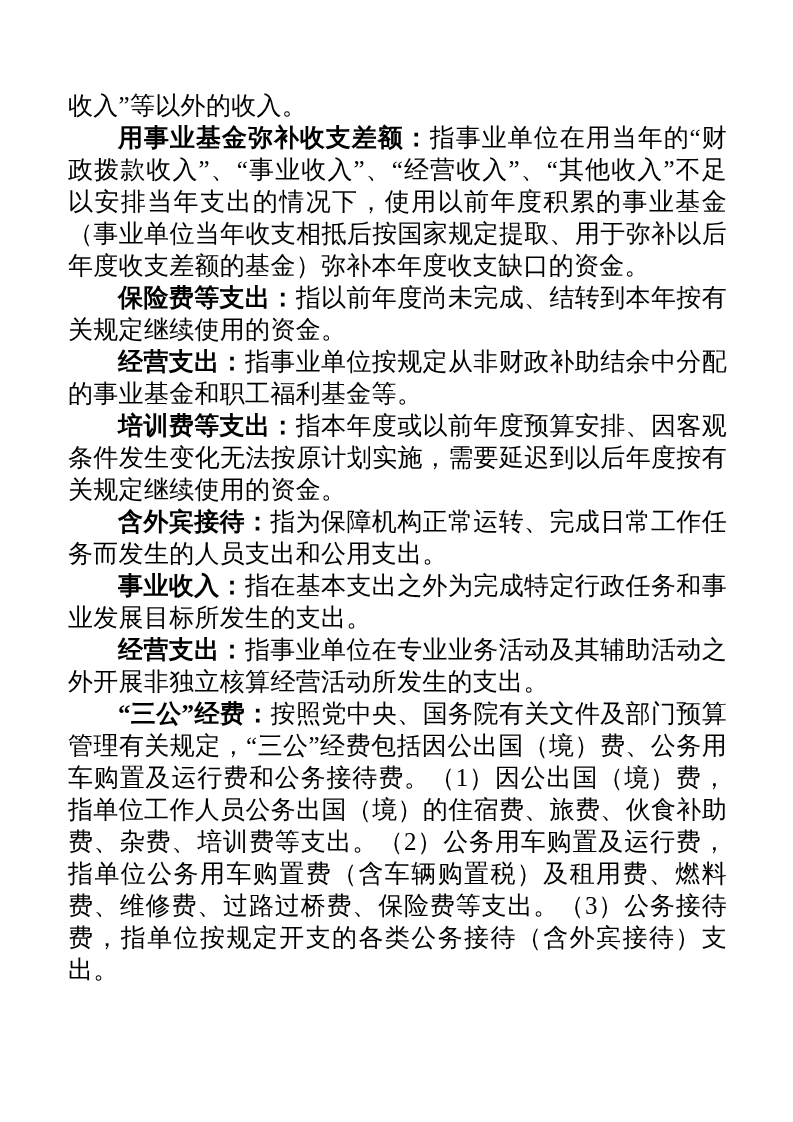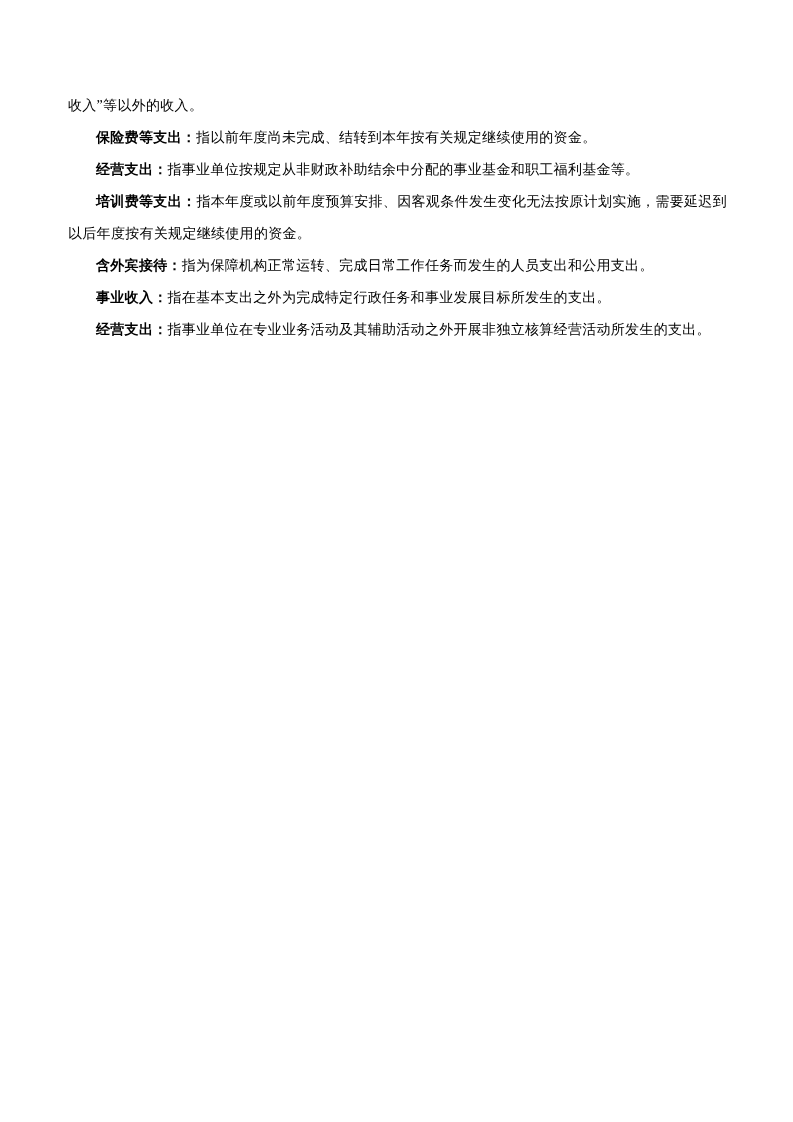--- a/index.html
+++ b/index.html
@@ -15,21 +15,21 @@
     width: 793px;
     height: 1122px;
     background: #ffffff;
     padding: 90px 66px 0 68px;
     overflow: hidden;
   }
   .content {
     width: 100%;
   }
   .para {
-    font-size: 14px;
+    font-size: 25px;
     line-height: 32px;
     text-align: justify;
     text-justify: inter-character;
     text-indent: 2em;
     letter-spacing: 0.3px;
     color: #000000;
   }
   .para.no-indent {
     text-indent: 0;
   }
@@ -38,29 +38,31 @@
   }
 </style>
 </head>
 <body>
 
 <div class="page">
   <div class="content">
 
     <p class="para no-indent"><span class="term"></span><span class="body-text">收入”等以外的收入。</span></p>
 
+    <p class="para"><span class="term">用事业基金弥补收支差额：</span><span class="body-text">指事业单位在用当年的“财政拨款收入”、“事业收入”、“经营收入”、“其他收入”不足以安排当年支出的情况下，使用以前年度积累的事业基金（事业单位当年收支相抵后按国家规定提取、用于弥补以后年度收支差额的基金）弥补本年度收支缺口的资金。</span></p>
 
     <p class="para"><span class="term">保险费等支出：</span><span class="body-text">指以前年度尚未完成、结转到本年按有关规定继续使用的资金。</span></p>
 
     <p class="para"><span class="term">经营支出：</span><span class="body-text">指事业单位按规定从非财政补助结余中分配的事业基金和职工福利基金等。</span></p>
 
     <p class="para"><span class="term">培训费等支出：</span><span class="body-text">指本年度或以前年度预算安排、因客观条件发生变化无法按原计划实施，需要延迟到以后年度按有关规定继续使用的资金。</span></p>
 
     <p class="para"><span class="term">含外宾接待：</span><span class="body-text">指为保障机构正常运转、完成日常工作任务而发生的人员支出和公用支出。</span></p>
 
     <p class="para"><span class="term">事业收入：</span><span class="body-text">指在基本支出之外为完成特定行政任务和事业发展目标所发生的支出。</span></p>
 
     <p class="para"><span class="term">经营支出：</span><span class="body-text">指事业单位在专业业务活动及其辅助活动之外开展非独立核算经营活动所发生的支出。</span></p>
 
+    <p class="para"><span class="term">“三公”经费：</span><span class="body-text">按照党中央、国务院有关文件及部门预算管理有关规定，“三公”经费包括因公出国（境）费、公务用车购置及运行费和公务接待费。（1）因公出国（境）费，指单位工作人员公务出国（境）的住宿费、旅费、伙食补助费、杂费、培训费等支出。（2）公务用车购置及运行费，指单位公务用车购置费（含车辆购置税）及租用费、燃料费、维修费、过路过桥费、保险费等支出。（3）公务接待费，指单位按规定开支的各类公务接待（含外宾接待）支出。</span></p>
 
 
   </div>
 </div>
 
 </body></html>

